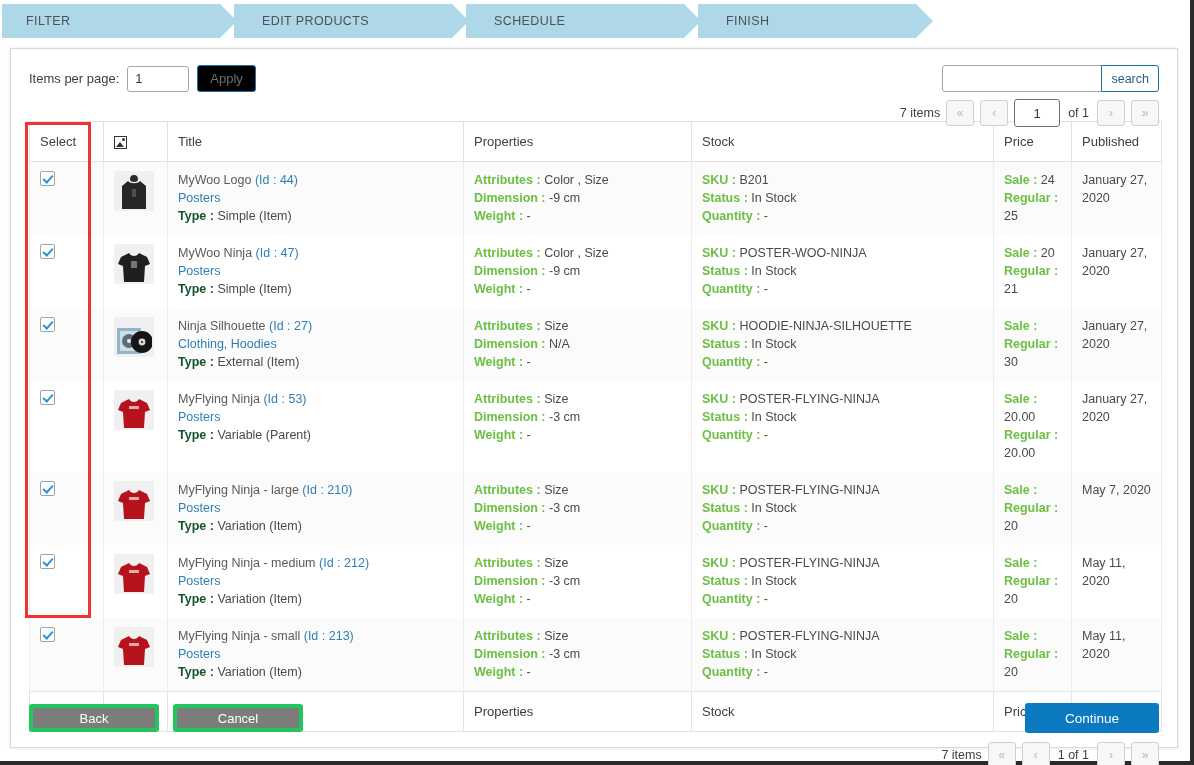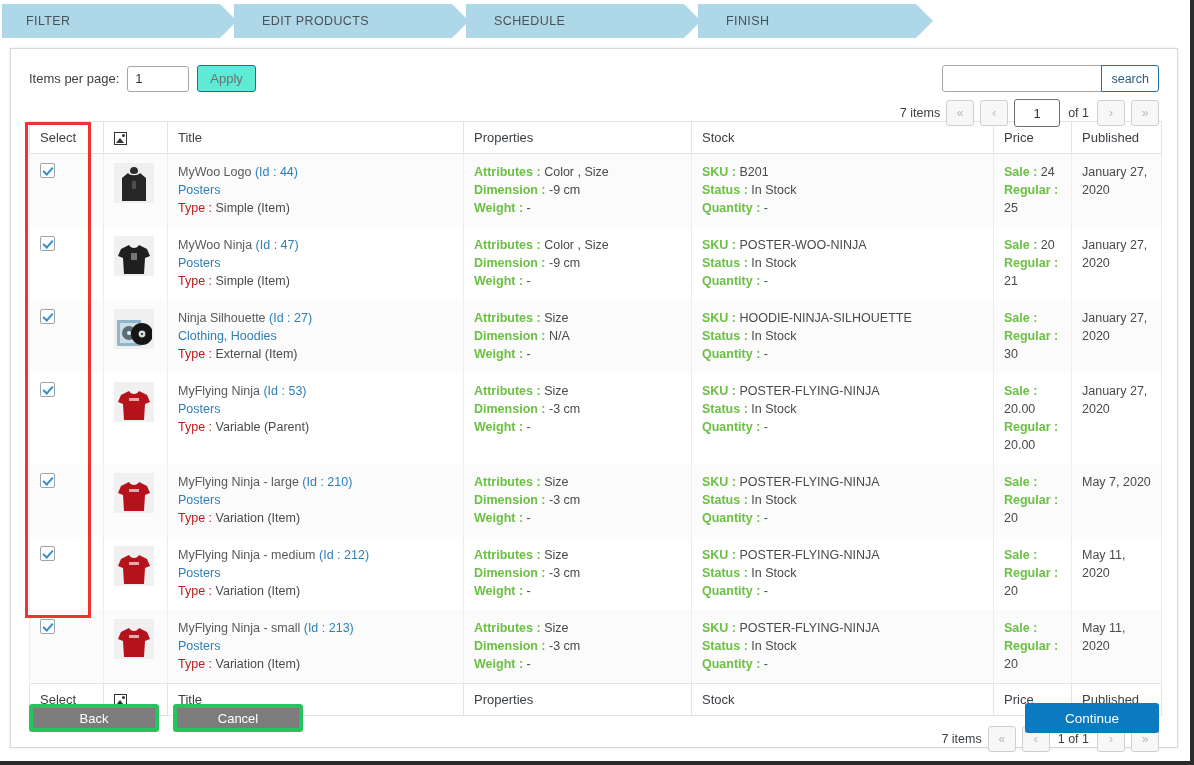--- a/index.html
+++ b/index.html
@@ -80,21 +80,21 @@
     padding: 0 7px;
     font-size: 13px; color: #333;
     font-family: "Liberation Sans", sans-serif;
     background: #fff;
   }
   .btn-apply {
     height: 27px;
     padding: 0 12px;
     border: 1px solid #1b6fa8;
     border-radius: 3px;
-    background: #5eead4;
+    background: #000000;
     color: #6b7075;
     font-size: 13px;
     font-family: "Liberation Sans", sans-serif;
     cursor: pointer;
   }
   .search-wrap {
     position: absolute;
     right: 18px; top: 16px;
     display: flex; align-items: stretch;
   }
@@ -154,21 +154,21 @@
     table-layout: fixed;
   }
   table.grid th {
     border: 1px solid #e3e3e3;
     background: #ffffff;
     text-align: left;
     font-weight: normal;
     font-size: 13px;
     color: #3c4044;
     height: 32px;
-    padding: 0 10px;
+    padding: 12px 10px;
   }
   table.grid td {
     border-left: 1px solid #ededed;
     border-right: 1px solid #ededed;
     vertical-align: top;
     padding: 9px 10px 10px 10px;
     font-size: 12.5px;
     color: #4a4a4a;
   }
   tr.row-odd td  { background: #fbfbfb; }
@@ -206,21 +206,21 @@
   .thumb {
     width: 40px; height: 40px;
     background: #f0f0f0;
     display: flex; align-items: flex-end; justify-content: center;
     overflow: hidden;
   }
 
   .t-title { color: #5a5a5a; font-size: 12.5px; line-height: 18px; }
   .t-id { color: #2e7fb8; }
   .t-cat { color: #2e7fb8; font-size: 12.5px; line-height: 18px; }
-  .t-type-lbl { color: #b91c1c; font-weight: normal; }
+  .t-type-lbl { color: #14532d; font-weight: bold; }
   .t-type-val { color: #4a4a4a; }
   .lbl { color: #6cc044; font-weight: bold; }
   .val { color: #4a4a4a; }
   .kv { line-height: 18px; font-size: 12.5px; }
   .price-cell .kv { line-height: 18px; }
   .pub-cell { color: #4a4a4a; font-size: 12.5px; line-height: 18px; }
 
   
   .annot {
     position: absolute;

